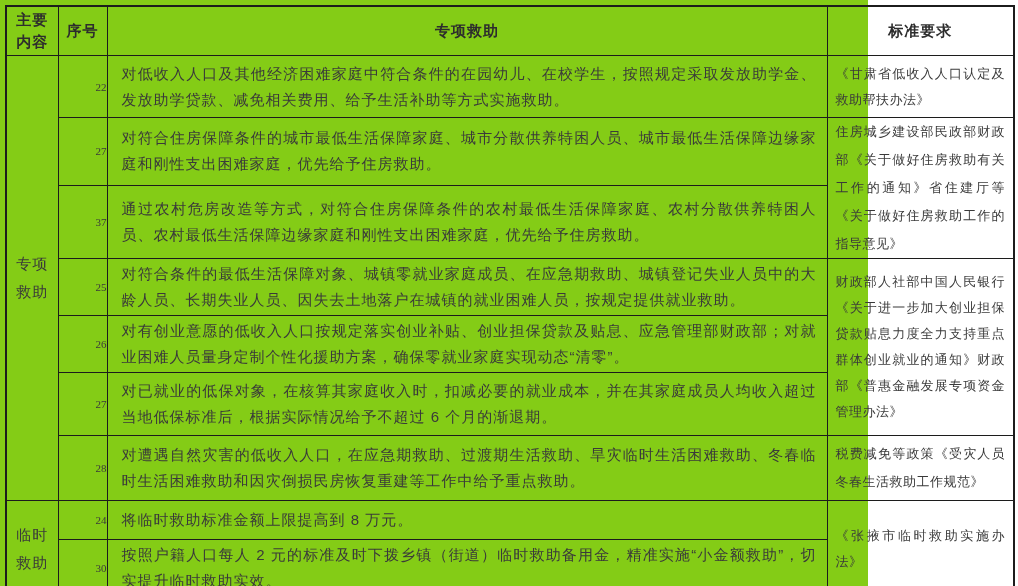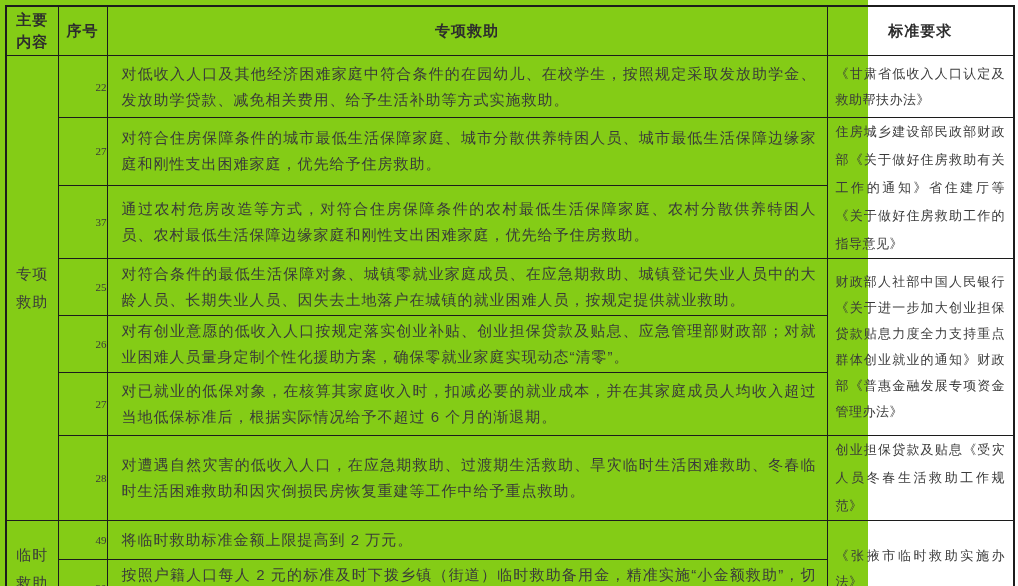--- a/index.html
+++ b/index.html
@@ -131,26 +131,26 @@
       <td class="no">26</td>
       <td class="req">对有创业意愿的低收入人口按规定落实创业补贴、创业担保贷款及贴息、应急管理部财政部；对就业困难人员量身定制个性化援助方案，确保零就业家庭实现动态“清零”。</td>
     </tr>
     <tr class="r27">
       <td class="no">27</td>
       <td class="req">对已就业的低保对象，在核算其家庭收入时，扣减必要的就业成本，并在其家庭成员人均收入超过当地低保标准后，根据实际情况给予不超过 6 个月的渐退期。</td>
     </tr>
     <tr class="r28">
       <td class="no">28</td>
       <td class="req">对遭遇自然灾害的低收入人口，在应急期救助、过渡期生活救助、旱灾临时生活困难救助、冬春临时生活困难救助和因灾倒损民房恢复重建等工作中给予重点救助。</td>
-      <td class="pol tight">创业担保贷款及贴息《受灾人员冬春生活救助工作规范》</td>
+      <td class="pol tight">税费减免等政策《受灾人员冬春生活救助工作规范》</td>
     </tr>
     <tr class="r29">
       <td class="cat" rowspan="2">临时救助</td>
-      <td class="no">49</td>
-      <td class="req">将临时救助标准金额上限提高到 2 万元。</td>
+      <td class="no">24</td>
+      <td class="req">将临时救助标准金额上限提高到 8 万元。</td>
       <td class="pol" rowspan="2">《张掖市临时救助实施办法》</td>
     </tr>
     <tr class="r30">
       <td class="no">30</td>
       <td class="req">按照户籍人口每人 2 元的标准及时下拨乡镇（街道）临时救助备用金，精准实施“小金额救助”，切实提升临时救助实效。</td>
     </tr>
   </tbody>
     </table>
 </div>
 

